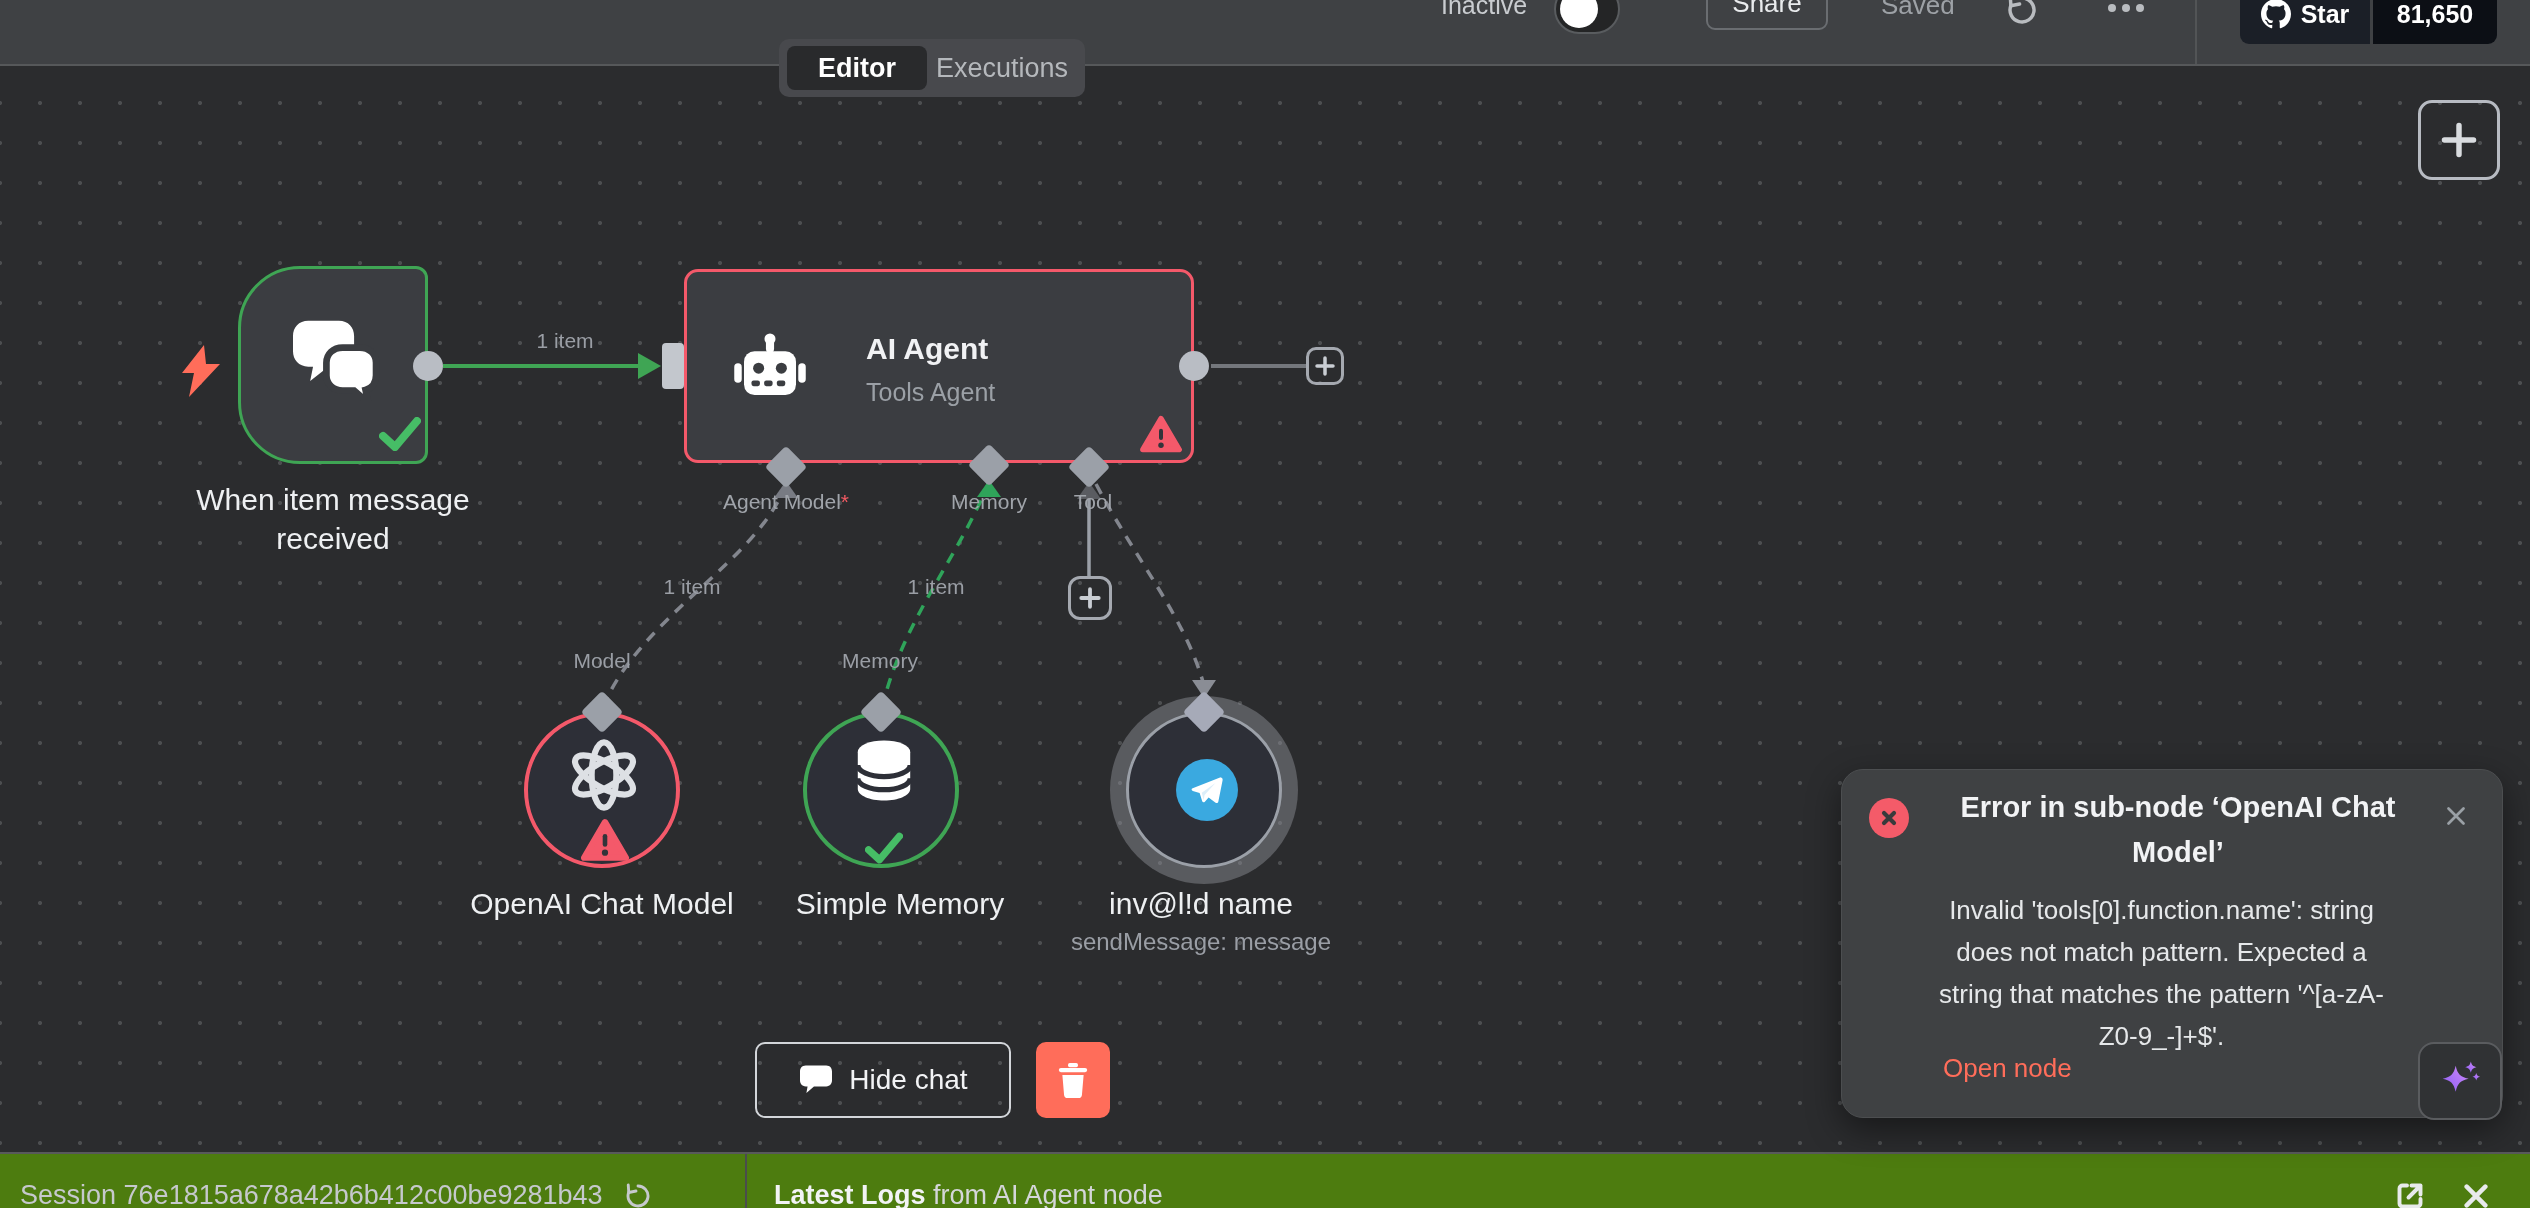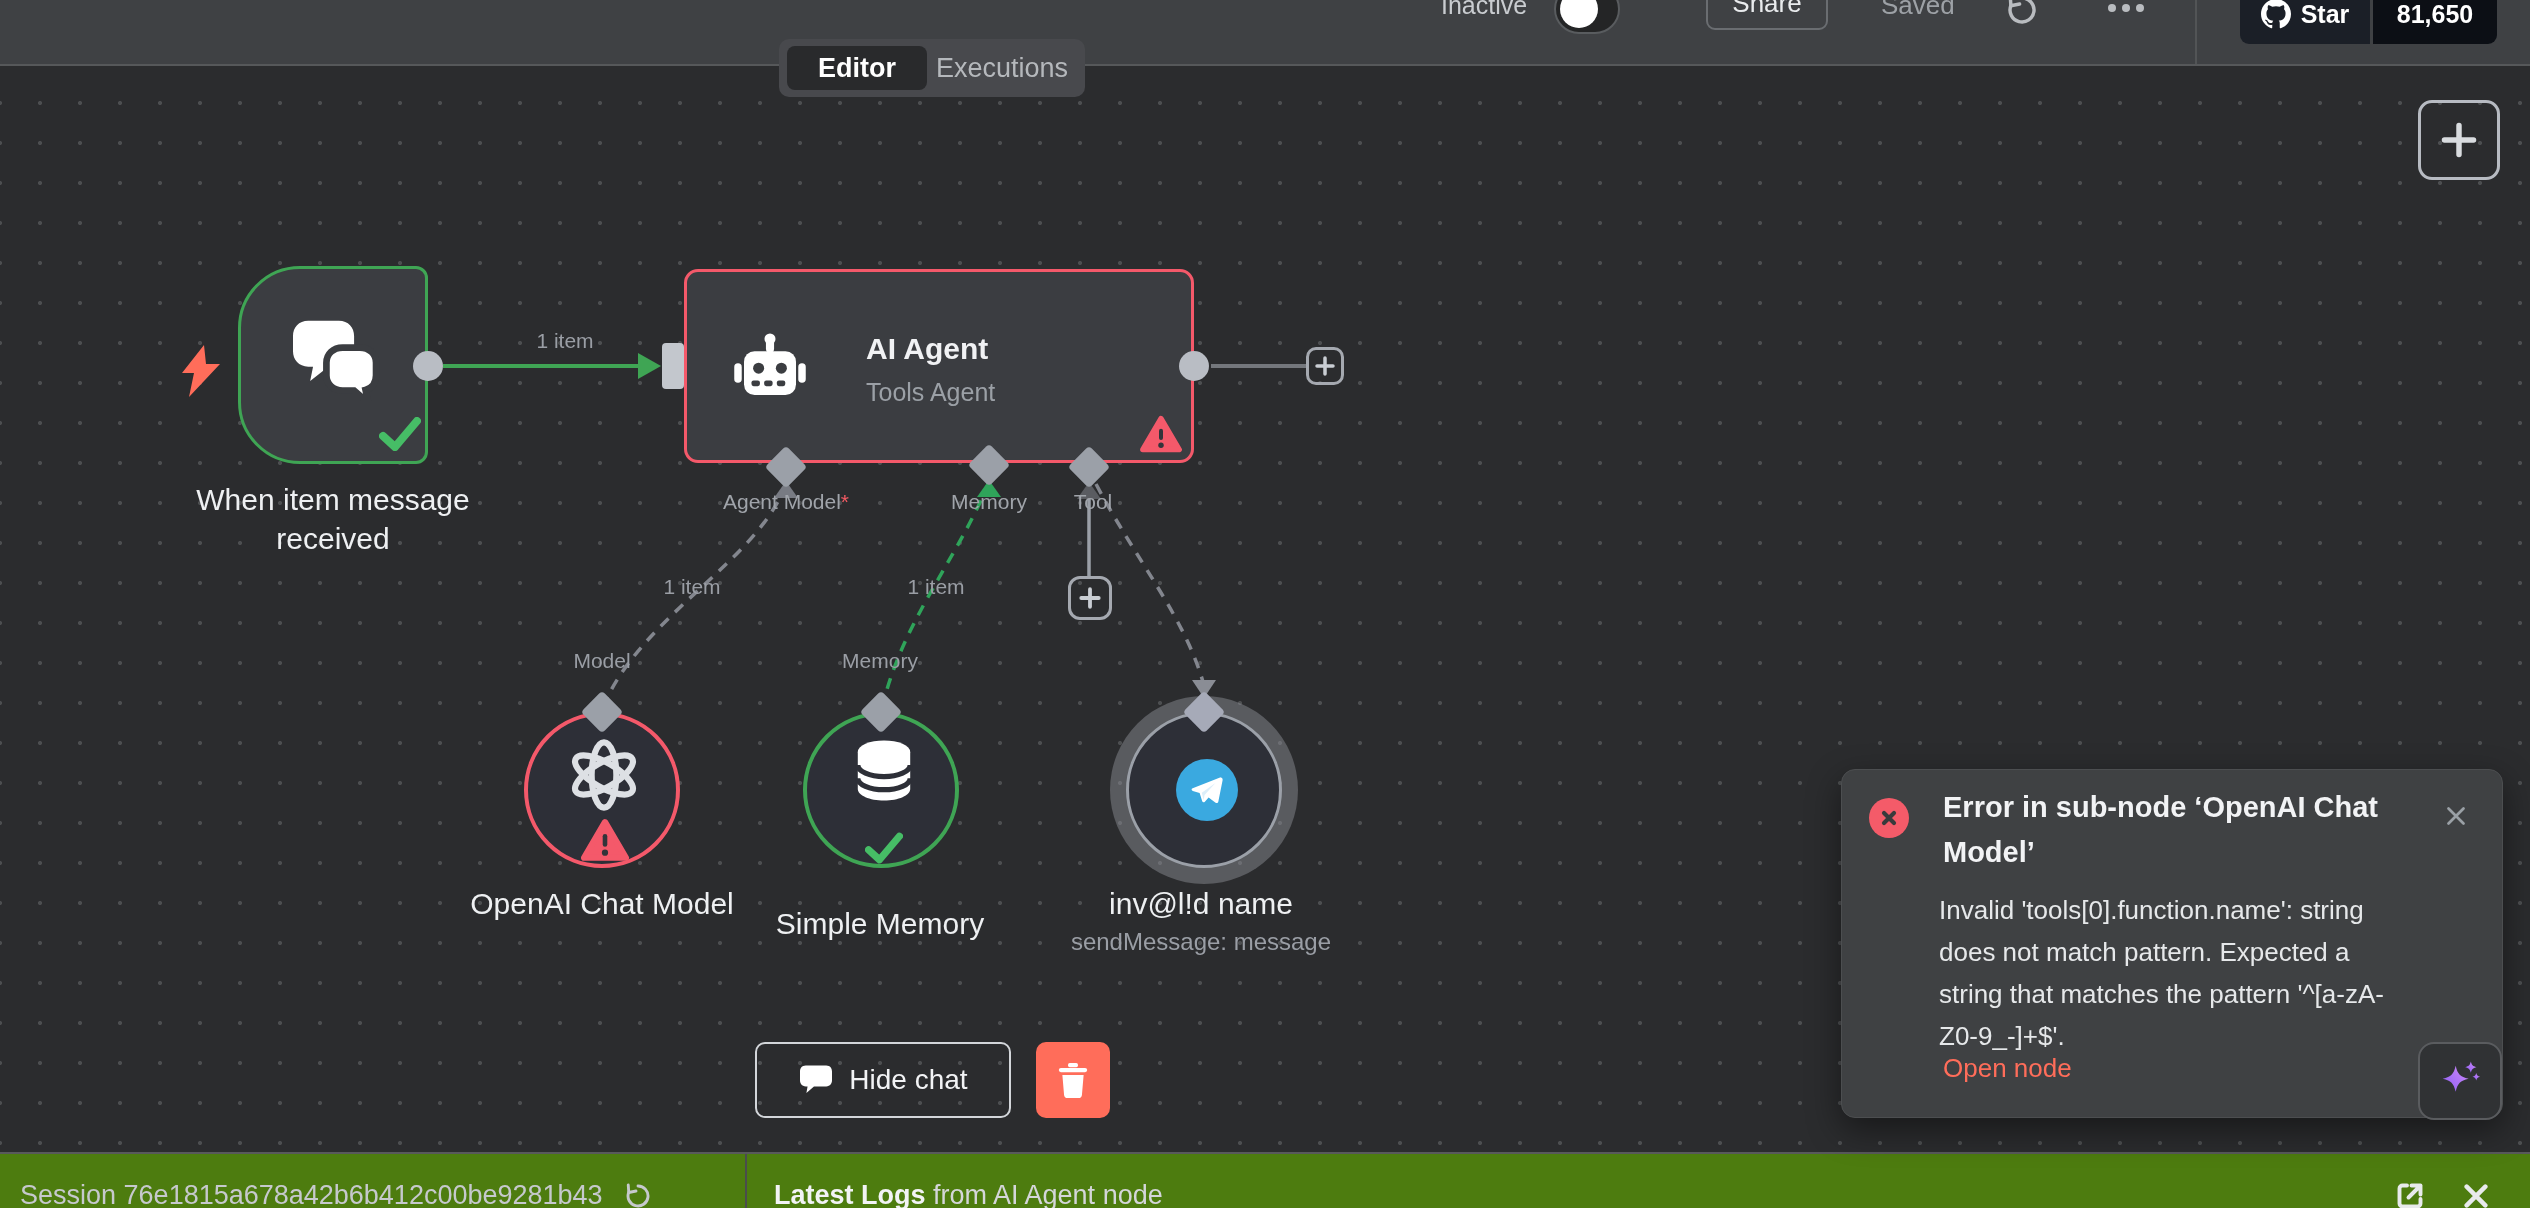--- a/index.html
+++ b/index.html
@@ -86,22 +86,22 @@
     justify-content:center; }
   .hide-chat-btn { position:absolute; left:755px; top:1042px; width:256px; height:76px;
     border:2.5px solid #d3d6da; border-radius:10px; display:flex; align-items:center;
     justify-content:center; gap:15px; color:#f2f3f5; font-size:28px; font-weight:500; z-index:6; }
   .trash-btn { position:absolute; left:1036px; top:1042px; width:74px; height:76px;
     background:#ff6d5a; border-radius:10px; display:flex; align-items:center;
     justify-content:center; z-index:6; }
 
   
   .toast { position:absolute; left:1841px; top:769px; width:662px; height:349px;
-    background:#3f4143; border:1px solid #4c4e50; border-radius:14px;
-    box-shadow:0 12px 34px rgba(0,0,0,0.45); z-index:40; }
+    background:#3f4143; border:1px solid #4c4e50; border-radius:22px;
+    box-shadow:0 12px 34px rgba(0,0,0,0.45); z-index:40;text-align:center; }
   .toast-err-icon { position:absolute; left:27px; top:28px; width:40px; height:40px;
     border-radius:50%; background:#f45b69; display:flex; align-items:center;
     justify-content:center; }
   .toast-title { position:absolute; left:101px; top:15px; width:470px; font-size:29px;
     font-weight:600; line-height:45px; color:#f2f3f5; }
   .toast-close { position:absolute; left:599px; top:31px; color:#9aa0a6; cursor:pointer; }
   .toast-body { position:absolute; left:97px; top:119px; width:445px; font-size:26px;
     line-height:42px; color:#e6e8ea; }
   .toast-action { position:absolute; left:101px; top:283px; font-size:26px; color:#ff6d5a; }
 
@@ -246,21 +246,21 @@
   <div class="tg-badge">
     <svg width="40" height="40" viewBox="0 0 24 24">
       <path fill="#ffffff" d="M20.2 4.4 L3.4 11 c-.9.35-.85 1.25.08 1.55 l4.1 1.3 1.55 4.9 c.28.8 1.05.85 1.58.28 l2.25-2.5 4.2 3.1 c.68.45 1.48.12 1.65-.75 l2.55-12.8 c.22-1-.6-1.7-1.18-1.58 Z"></path>
       <path fill="#d6ebf8" d="M8.9 13.7 l1.05 4.4 .6-3.1 6.5-7.2 Z" opacity=".85"></path>
     </svg>
   </div>
 </div>
 <div class="diamond" style="left:1189px; top:697px; background:#a6aab8;"></div>
 
 <div class="node-label" style="left:602px; top:884px; white-space:nowrap;">OpenAI Chat Model</div>
-<div class="node-label" style="left:880px; top:884px; white-space:nowrap;margin-top:20px;">Simple Memory</div>
+<div class="node-label" style="left:900px; top:884px; white-space:nowrap;">Simple Memory</div>
 <div class="node-label" style="left:1201px; top:884px; white-space:nowrap;">inv@l!d name</div>
 <div class="sub-label" style="left:1201px; top:928px; white-space:nowrap;text-align:right;">sendMessage: message</div>
 
 <div class="hide-chat-btn">
   <svg width="36" height="32" viewBox="0 0 24 22">
     <path d="M5 1 C2.2 1 1 3 1 5.2 v6 C1 13.4 2.2 15.4 5 15.4 h1.2 L5.4 20 10.6 15.4 H19 c2.8 0 4-2 4-4.2 v-6 C23 3 21.8 1 19 1 Z" fill="#ffffff"></path>
   </svg>
   <span>Hide chat</span>
 </div>
 <div class="trash-btn">

